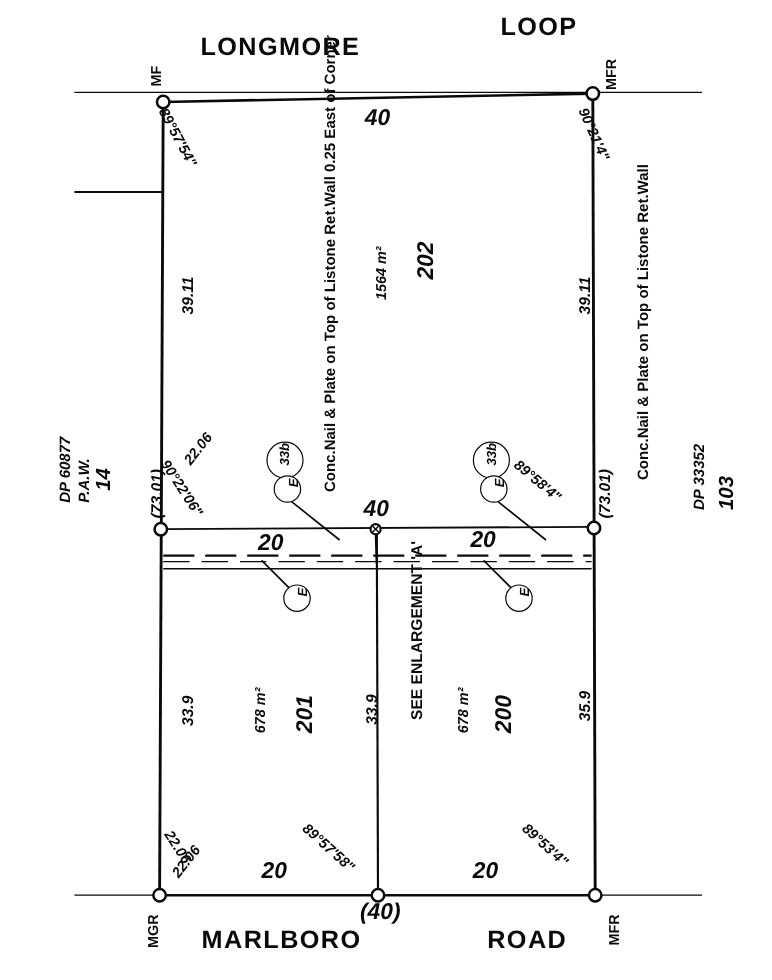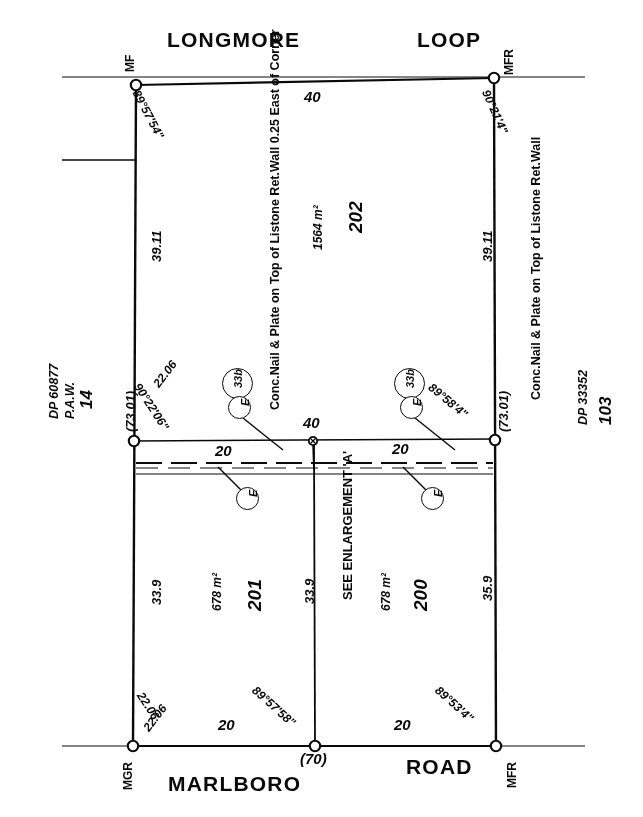--- a/index.html
+++ b/index.html
@@ -14,21 +14,21 @@
 
   .lbl{position:absolute;white-space:nowrap;line-height:1;}
 
   
   .street{
     font-size:21px;font-weight:700;letter-spacing:1.2px;
     font-family:"Liberation Sans", sans-serif;
   }
   .rotm90  {transform:rotate(-90deg); transform-origin:0 0;}
 
-  .dim{font-size:15px;font-style:italic;font-weight:700;}
+  .dim{font-size:19px;font-style:italic;font-weight:700;}
   .dimv{font-size:13px;font-style:italic;font-weight:700;}
   .bear{font-size:12px;font-weight:700;font-style:italic;}
   .lotno{font-size:19px;font-weight:700;font-style:italic;}
   .area{font-size:12px;font-weight:700;font-style:italic;}
   .note{font-size:12.5px;font-weight:700;}
   .mark{font-size:12px;font-weight:700;}
   .refno{font-size:17px;font-weight:700;font-style:italic;}
   .refsub{font-size:12.5px;font-weight:700;font-style:italic;}
   .encl{font-size:13px;font-weight:700;}
 
@@ -81,44 +81,44 @@
   <line x1="310" y1="438" x2="316" y2="444" stroke="#0a0a0a" stroke-width="1.2"></line>
   <line x1="316" y1="438" x2="310" y2="444" stroke="#0a0a0a" stroke-width="1.2"></line>
 
   <line x1="243" y1="418" x2="283" y2="450" stroke="#0a0a0a" stroke-width="1.4"></line>
   <line x1="415" y1="418" x2="455" y2="450" stroke="#0a0a0a" stroke-width="1.4"></line>
   <line x1="243" y1="492" x2="218" y2="467" stroke="#0a0a0a" stroke-width="1.4"></line>
   <line x1="428" y1="492" x2="403" y2="467" stroke="#0a0a0a" stroke-width="1.4"></line>
 </svg>
 
 <div class="lbl street" style="left:167px;top:29px;">LONGMORE</div>
-<div class="lbl street" style="left:417px;top:29px;">LOOP</div>
+<div class="lbl street" style="left:417px;top:12px;">LOOP</div>
 <div class="lbl street" style="left:168px;top:773px;">MARLBORO</div>
-<div class="lbl street" style="left:406px;top:756px;">ROAD</div>
+<div class="lbl street" style="left:406px;top:773px;">ROAD</div>
 
 <div class="lbl mark rotm90" style="left:124px;top:72px;">MF</div>
 <div class="lbl mark rotm90" style="left:503px;top:75px;">MFR</div>
 <div class="lbl mark rotm90" style="left:122px;top:790px;">MGR</div>
 <div class="lbl mark rotm90" style="left:506px;top:788px;">MFR</div>
 
 <div class="lbl bear" style="left:141px;top:88px;transform:rotate(62deg);transform-origin:0 0;">89°57'54"</div>
 <div class="lbl bear" style="left:491px;top:88px;transform:rotate(66deg);transform-origin:0 0;">90°21'4"</div>
 <div class="lbl bear" style="left:142px;top:381px;transform:rotate(57deg);transform-origin:0 0;">90°22'06"</div>
 <div class="lbl bear" style="left:434px;top:381px;transform:rotate(40deg);transform-origin:0 0;">89°58'4"</div>
 <div class="lbl bear" style="left:145px;top:690px;transform:rotate(57deg);transform-origin:0 0;">22.06</div>
 <div class="lbl bear" style="left:258px;top:684px;transform:rotate(42deg);transform-origin:0 0;">89°57'58"</div>
 <div class="lbl bear" style="left:441px;top:684px;transform:rotate(42deg);transform-origin:0 0;">89°53'4"</div>
 
 <div class="lbl dim" style="left:304px;top:89px;">40</div>
 <div class="lbl dim" style="left:215px;top:443px;">20</div>
 <div class="lbl dim" style="left:392px;top:441px;">20</div>
 <div class="lbl dim" style="left:303px;top:415px;">40</div>
 <div class="lbl dim" style="left:218px;top:717px;">20</div>
 <div class="lbl dim" style="left:394px;top:717px;">20</div>
-<div class="lbl dim" style="left:300px;top:751px;">(70)</div>
+<div class="lbl dim" style="left:300px;top:751px;">(40)</div>
 
 <div class="lbl dimv rotm90" style="left:150px;top:262px;">39.11</div>
 <div class="lbl dimv rotm90" style="left:481px;top:262px;">39.11</div>
 <div class="lbl dimv rotm90" style="left:124px;top:432px;">(73.01)</div>
 <div class="lbl dimv rotm90" style="left:497px;top:432px;">(73.01)</div>
 <div class="lbl dimv rotm90" style="left:150px;top:605px;">33.9</div>
 <div class="lbl dimv rotm90" style="left:303px;top:604px;">33.9</div>
 <div class="lbl dimv rotm90" style="left:481px;top:601px;">35.9</div>
 
 <div class="lbl lotno rotm90" style="left:346px;top:233px;">202</div>

